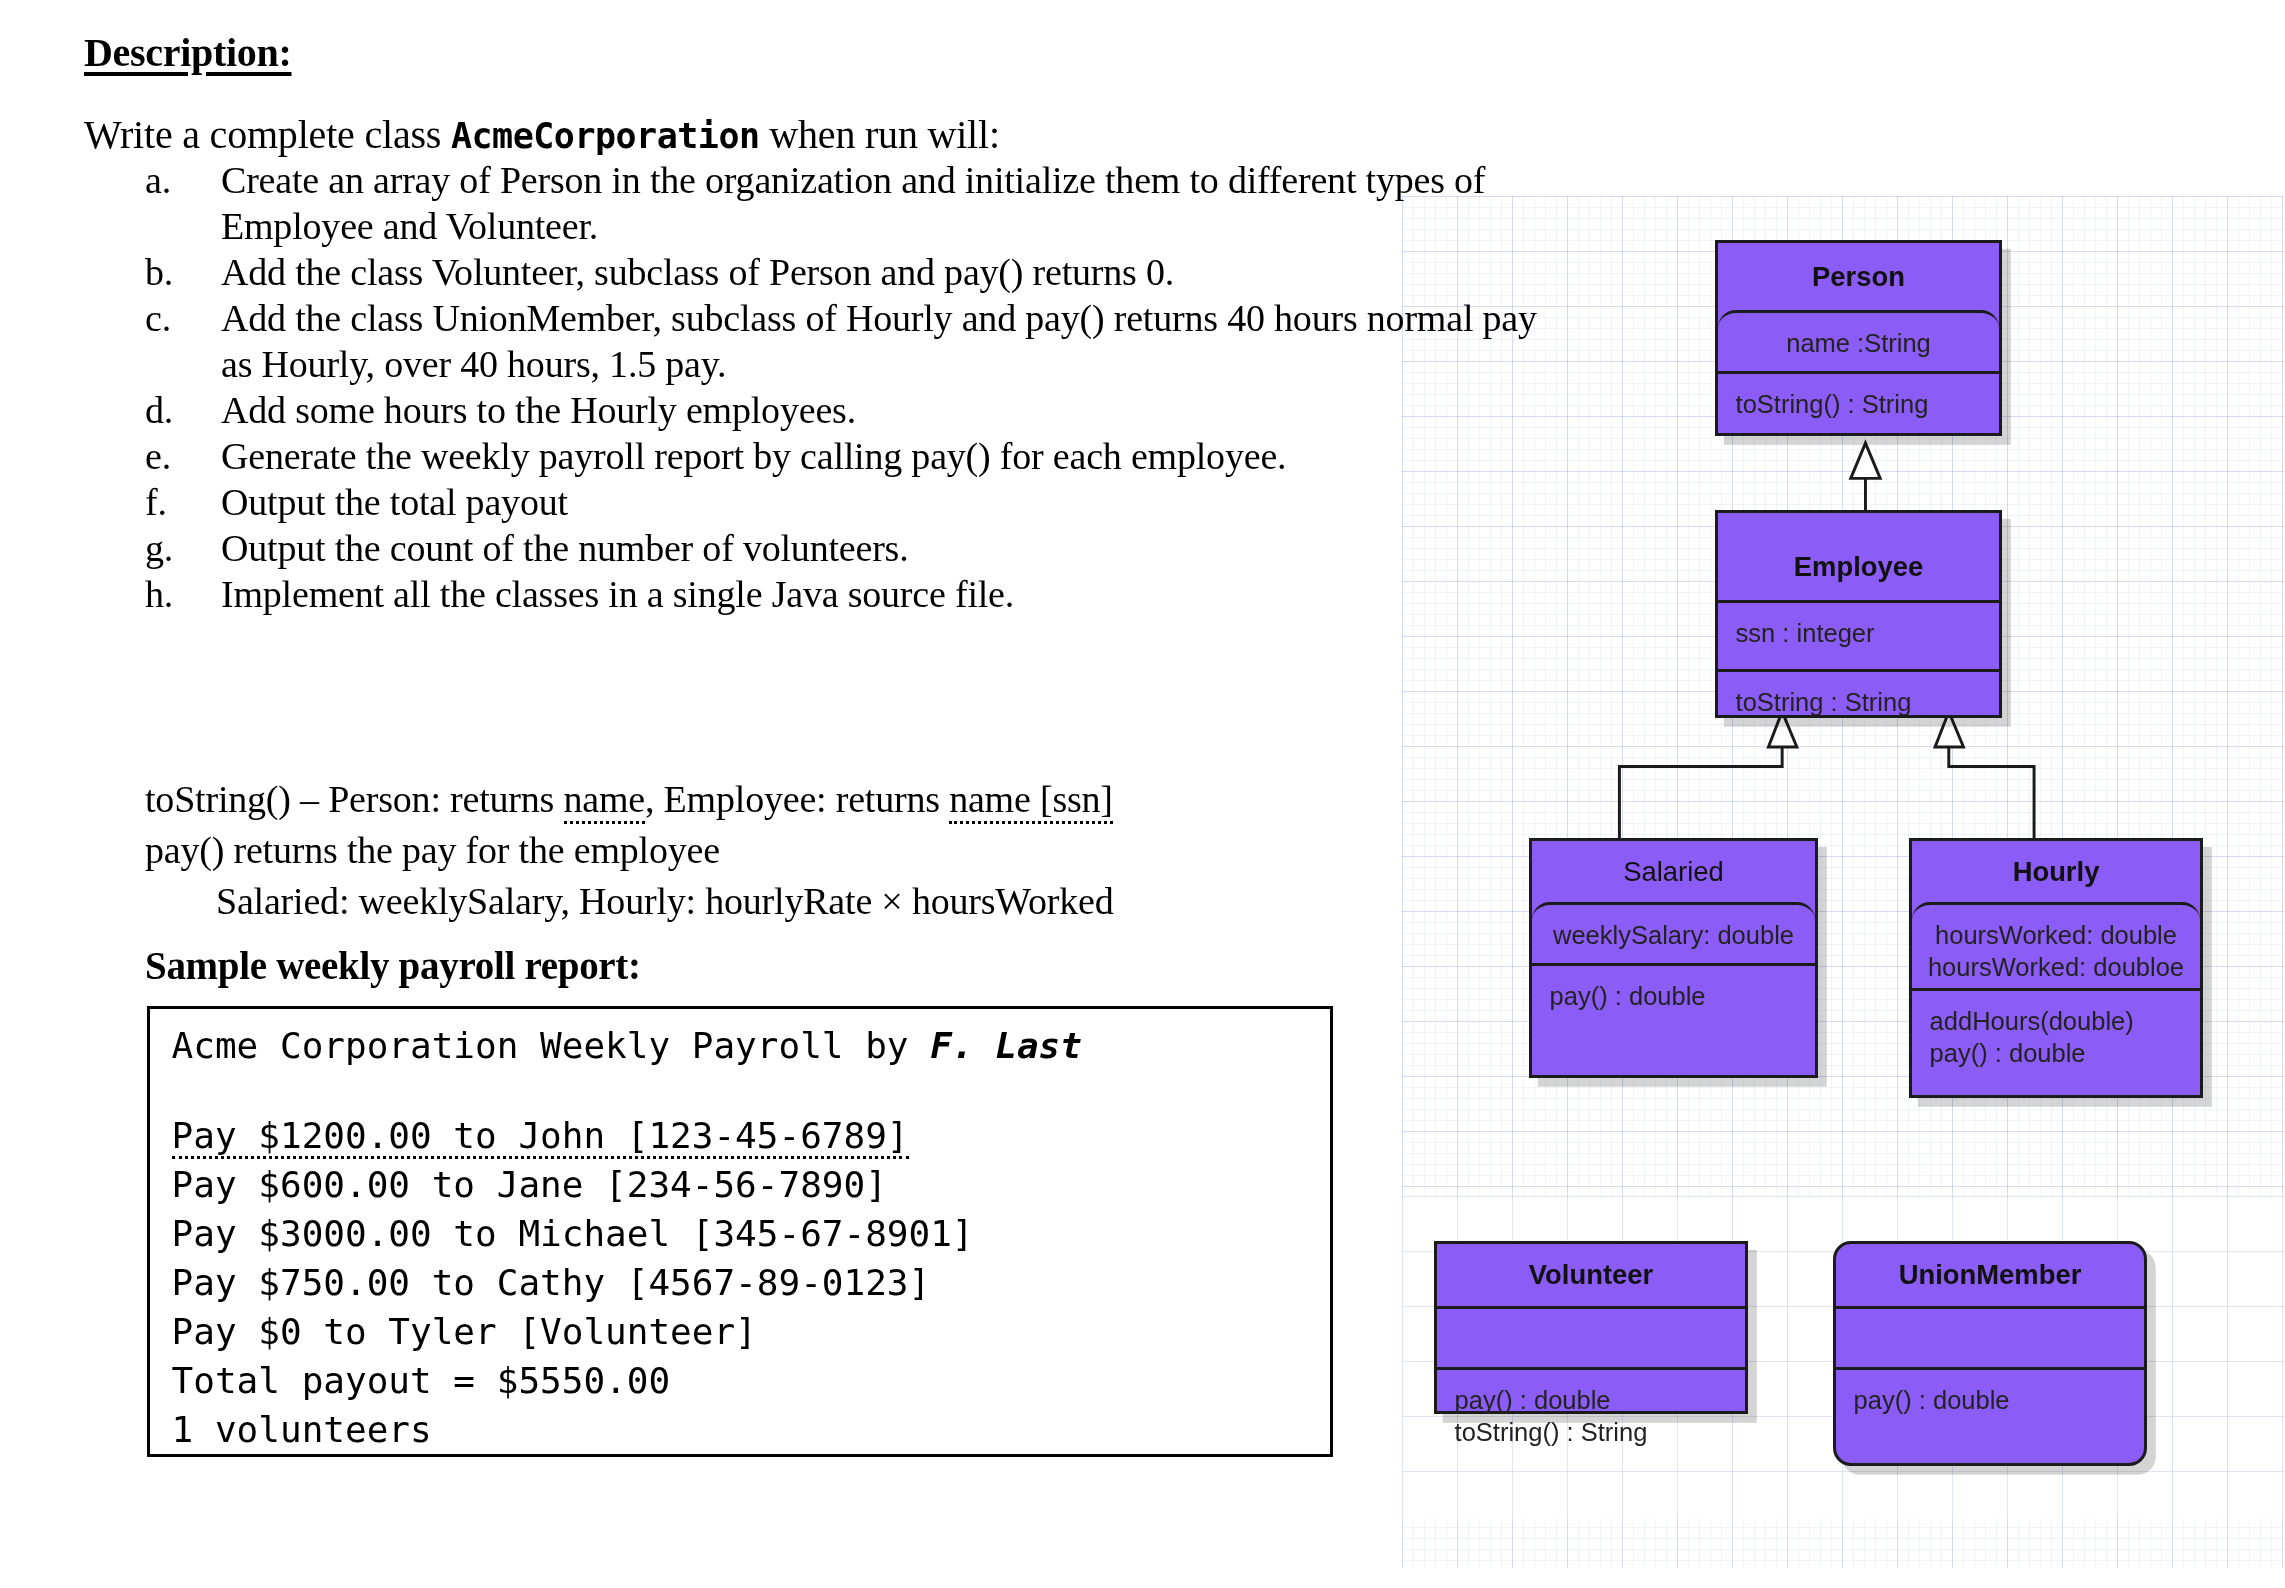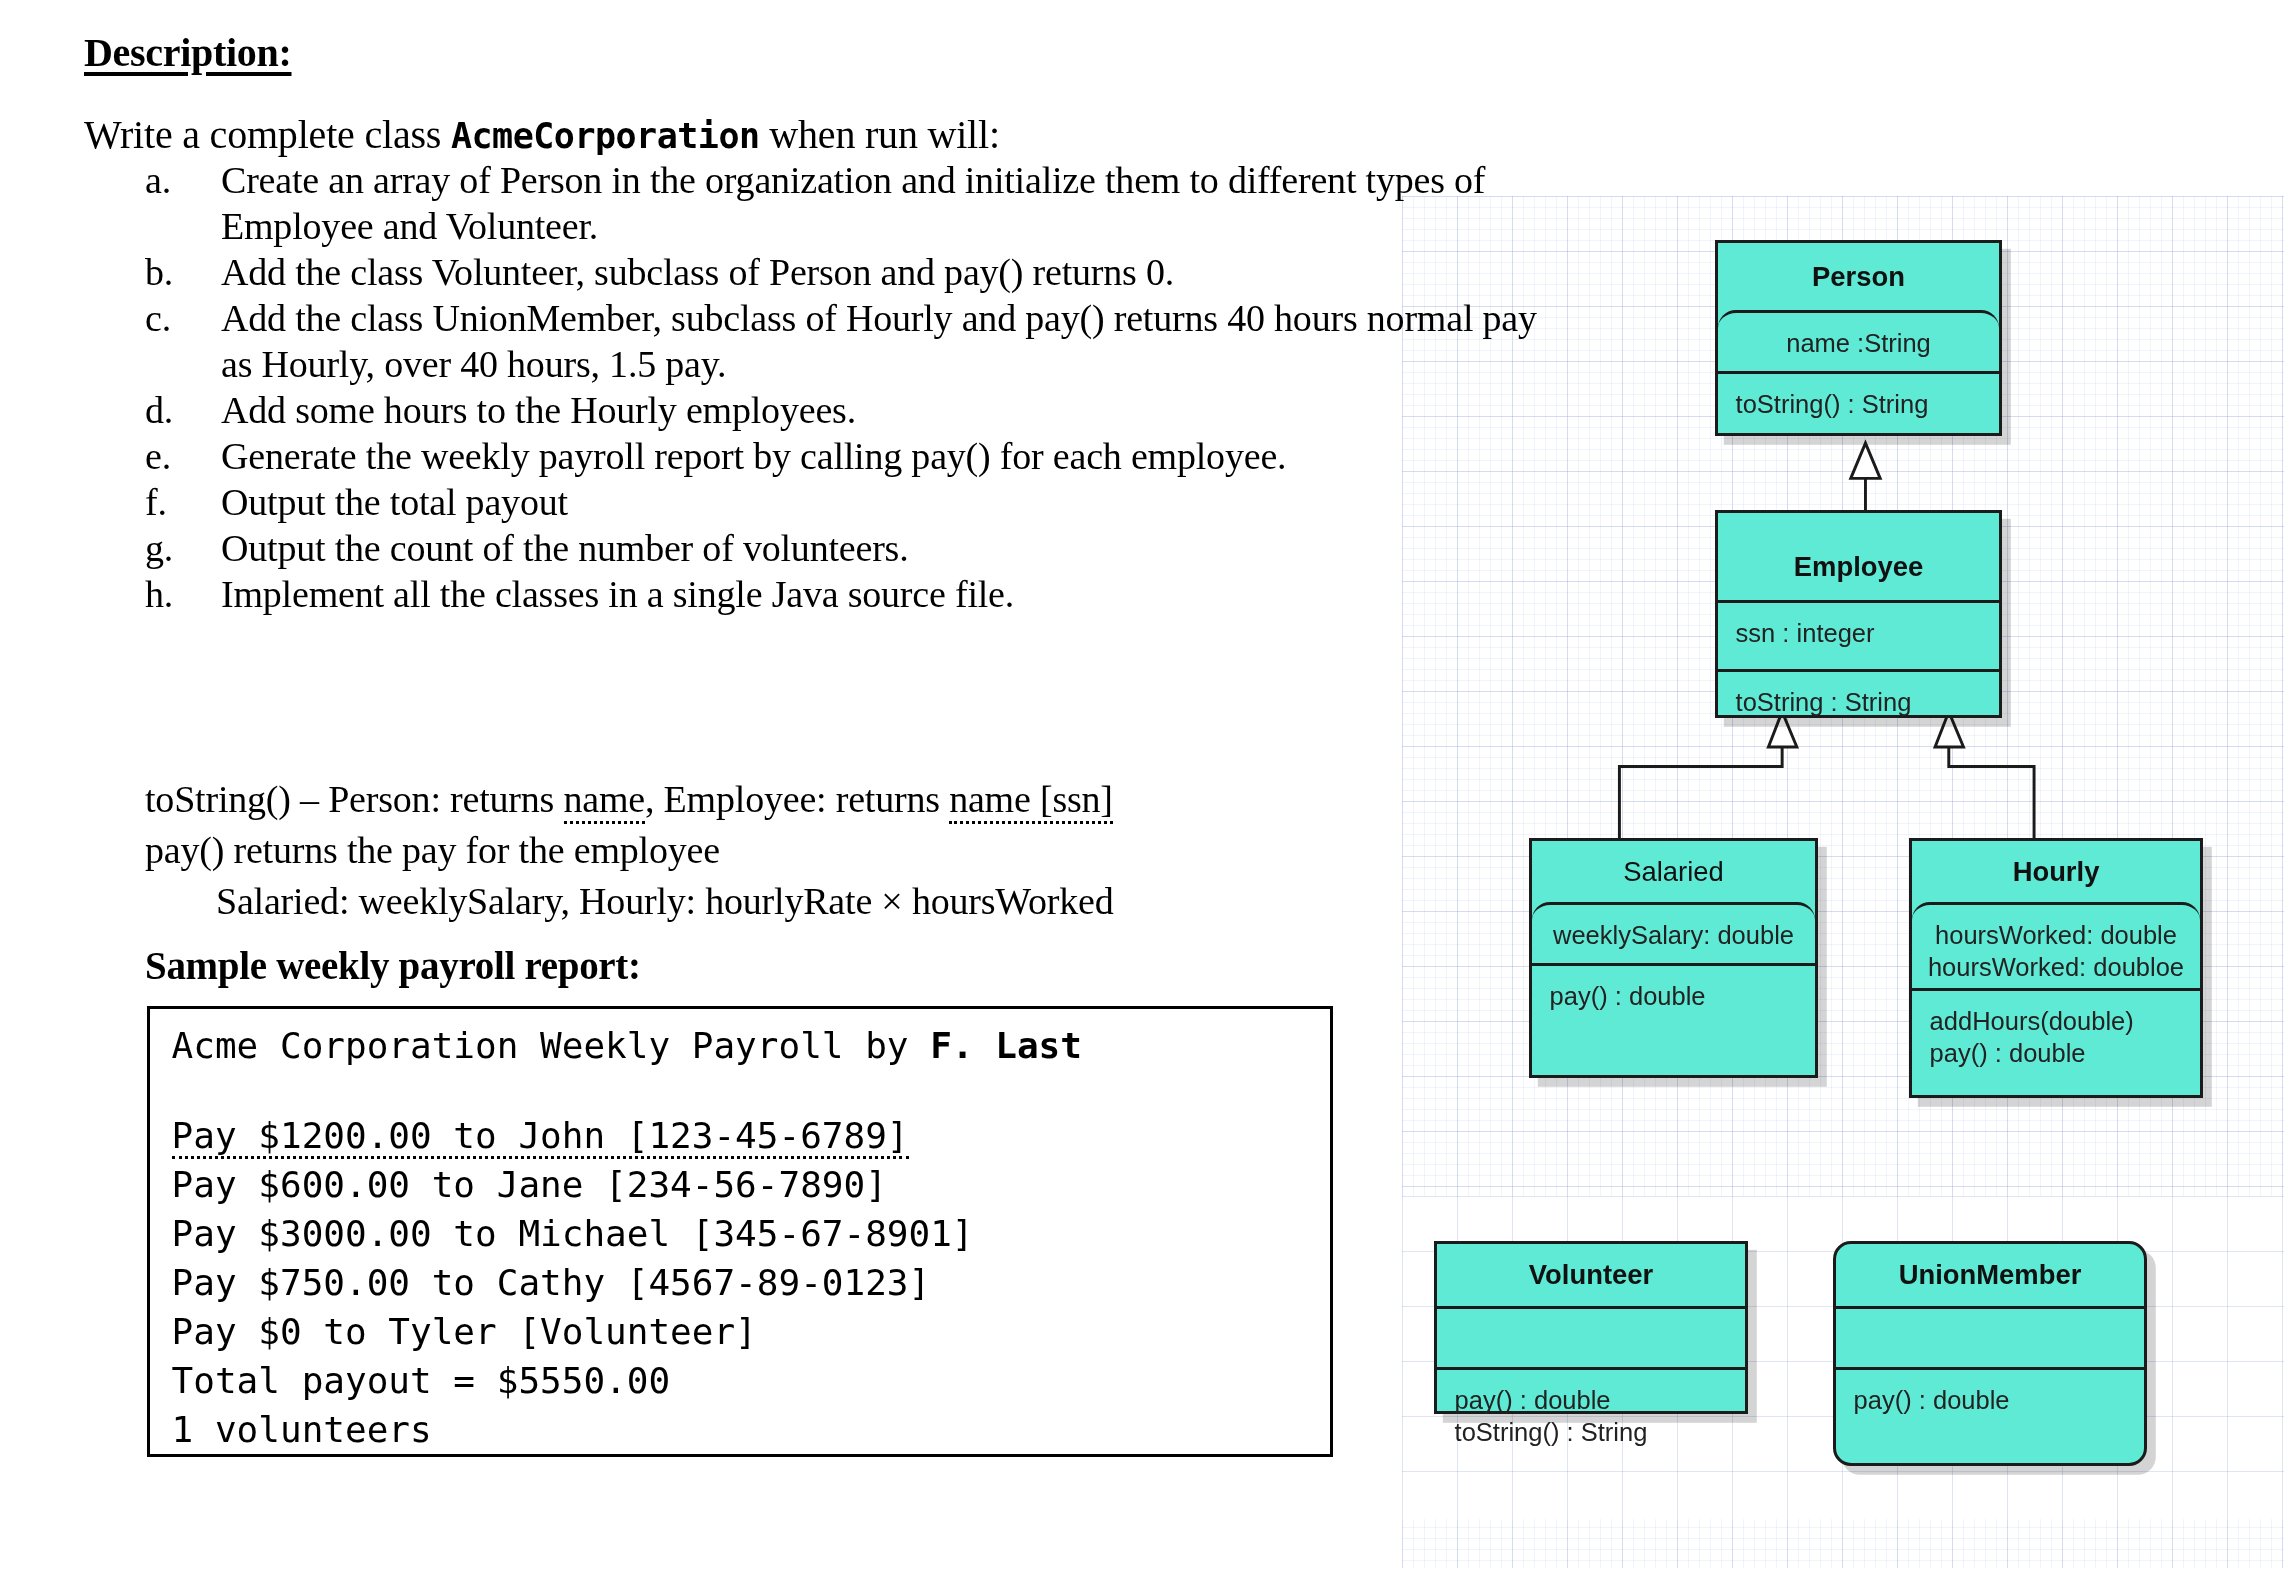--- a/index.html
+++ b/index.html
@@ -114,32 +114,32 @@
     padding:11.8px 21.6px;
   }
   .console-line{
     font-family:"DejaVu Sans Mono","Liberation Mono",monospace;
     font-size:36px;
     line-height:49px;
     white-space:pre;
     letter-spacing:0px;
   }
   .console-blank{height:41px;}
-  .console-ital{font-weight:bold;}
+  .console-ital{font-style:italic;font-weight:bold;}
   .sp-underline{border-bottom:3.9px dotted #000;}
 
   
   #uml{
     position:absolute;
     left:0;top:0;width:2286px;height:1589px;
     pointer-events:none;
   }
   .uml-box{
     position:absolute;
-    background:#5eead4;
+    background:#8b5cf6;
     border:3.9px solid #1b1b1b;
     box-sizing:border-box;
     box-shadow:8.8px 8.8px 0 rgba(0,0,0,0.17);
     pointer-events:auto;
     font-family:"Liberation Sans", sans-serif;
   }
   .uml-title{
     text-align:center;
     font-weight:bold;
     font-size:27.4px;

